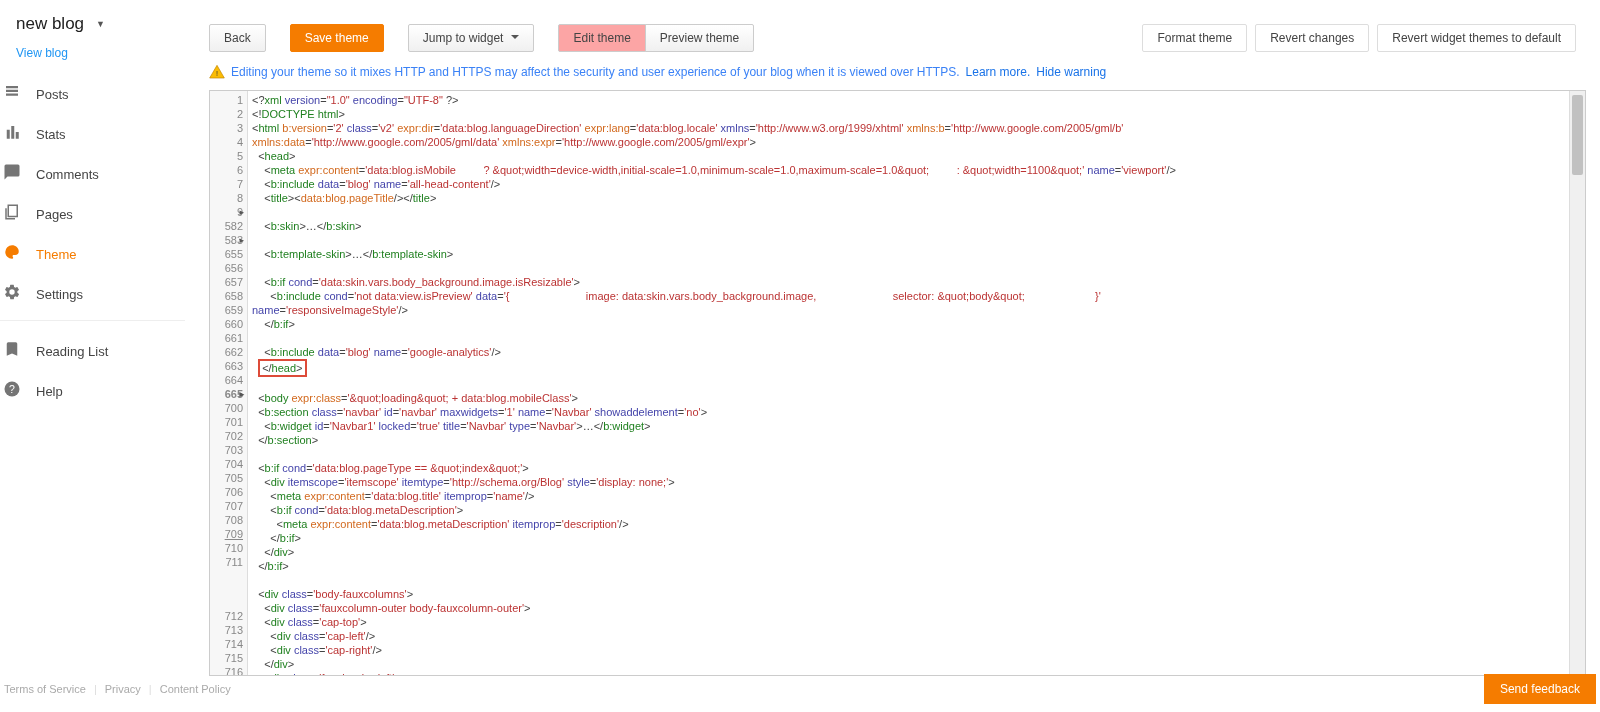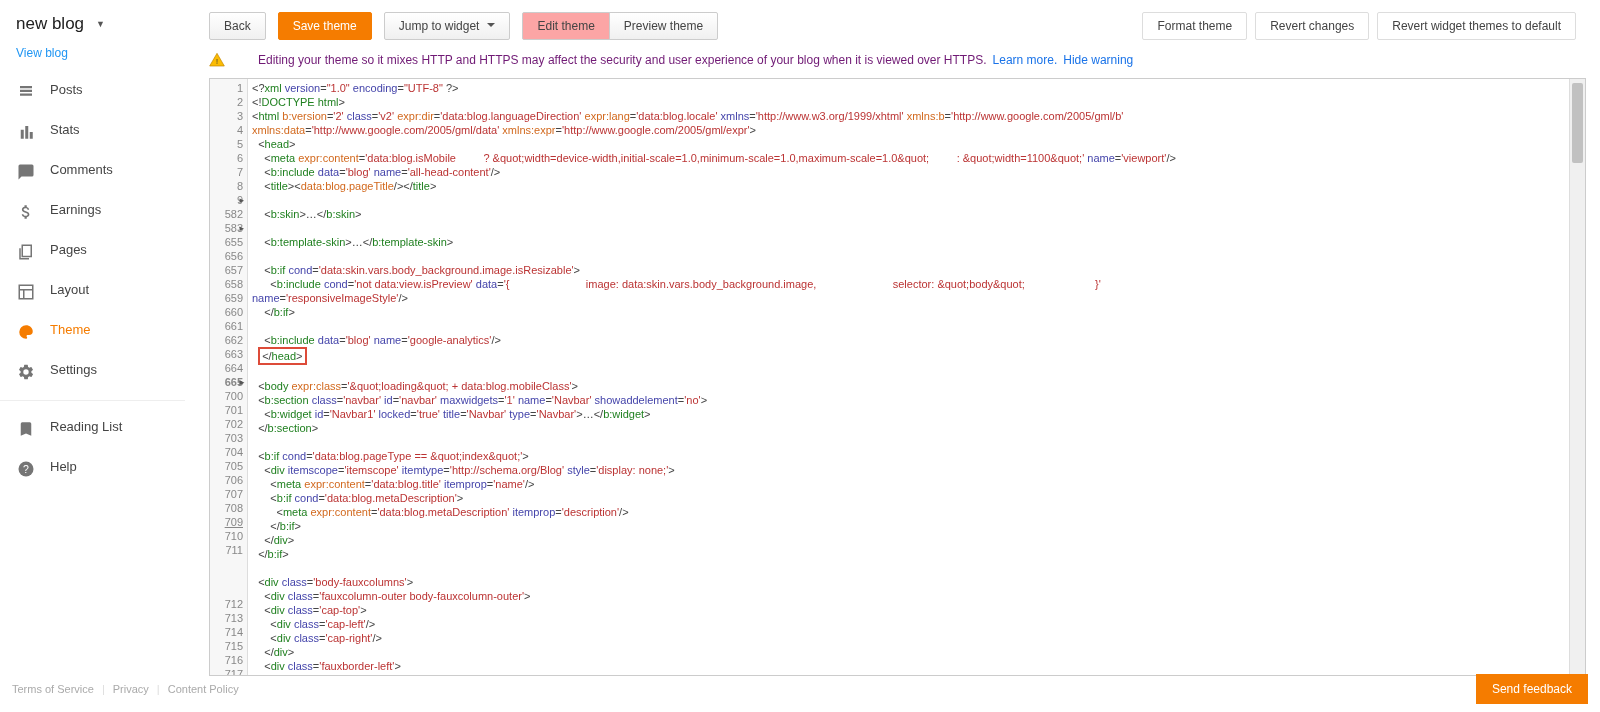--- a/index.html
+++ b/index.html
@@ -2,53 +2,53 @@
 <html><head>
 <meta charset="utf-8">
 <style>
 * { margin: 0; padding: 0; box-sizing: border-box; font-family: Arial, sans-serif; }
 body { background: #fff; font-size: 13px; color: #333; }
 .layout { display: flex; height: 712px; }
 .sidebar { width: 185px; padding: 10px 0; flex-shrink: 0; }
 .blog-title { padding: 4px 16px; font-size: 17px; color: #212121; display: flex; align-items: center; gap: 12px; }
 .blog-title .caret { font-size: 9px; color: #555; }
 .view-blog { padding: 8px 16px 12px; color: #2196f3; font-size: 12px; }
-.nav-item { display: flex; align-items: flex-start; gap: 14px; padding: 10px 16px; color: #444; cursor: pointer; }
+.nav-item { display: flex; align-items: flex-end; gap: 14px; padding: 10px 2px; color: #444; cursor: pointer; }
 .nav-item.active { color: #f57c00; }
 .nav-item .icon { width: 20px; height: 20px; display: flex; align-items: center; justify-content: center; color: #757575; }
 .nav-item.active .icon { color: #f57c00; }
 .nav-divider { height: 1px; background: #eee; margin: 8px 0; }
 .main { flex: 1; display: flex; flex-direction: column; padding: 0; position: relative; }
-.toolbar { display: flex; align-items: center; gap: 12px; padding: 12px 24px 8px; }
+.toolbar { display: flex; align-items: center; gap: 24px; padding: 24px 24px 8px; }
 .btn { border: 1px solid #ccc; background: linear-gradient(#fff,#f0f0f0); padding: 6px 14px; font-size: 12px; cursor: pointer; border-radius: 2px; color: #444; }
 .btn.primary { background: #f57c00; border-color: #f57c00; color: #fff; }
 .btn.flat { background: #fff; border: 1px solid #ddd; }
 .btn-group { display: flex; }
 .btn-group .btn { border-radius: 0; margin-left: -1px; }
 .btn-group .btn:first-child { border-top-left-radius: 2px; border-bottom-left-radius: 2px; margin-left: 0; }
 .btn-group .btn:last-child { border-top-right-radius: 2px; border-bottom-right-radius: 2px; }
 .dropdown-btn::after { content: ""; display: inline-block; margin-left: 8px; border: 4px solid transparent; border-top-color: #555; vertical-align: middle; }
 .toolbar-right { margin-left: auto; display: flex; gap: 8px; }
 .warning-bar { display: flex; align-items: center; gap: 6px; padding: 4px 24px 10px; font-size: 12px; }
-.warning-text { color: #701a75; margin-left: 27px; }
+.warning-text { color: #3b82f6; }
 .warning-link { color: #1a73e8; cursor: pointer; }
 .editor-container { position: relative; margin: 0 14px 0 24px; border: 1px solid #ccc; flex: 1; display: flex; overflow: hidden; }
 .main-content-area { flex: 1; display: flex; flex-direction: column; }
 .gutter { width: 38px; background: #f7f7f7; border-right: 1px solid #ddd; font-family: 'Courier New', monospace; font-size: 11px; color: #888; text-align: right; padding: 2px 4px; line-height: 14px; user-select: none; position: relative; }
 .gutter .fold { position: absolute; right: -1px; font-size: 9px; color: #555; }
 .code-area { flex: 1; background: #fff; font-family: 'Courier New', monospace; font-size: 11px; line-height: 14px; padding: 2px 4px; white-space: pre; overflow: hidden; color: #333; position: relative; }
 .scrollbar-v { width: 16px; background: #f0f0f0; border-left: 1px solid #ddd; position: relative; }
 .scrollbar-thumb { background: #c1c1c1; position: absolute; left: 2px; right: 2px; top: 4px; height: 80px; border-radius: 2px; }
 .t-punc { color: #444; }
 .t-tag { color: #1e7f1e; }
 .t-attr { color: #44a; }
 .t-val { color: #b33; }
 .t-colon { color: #d2691e; }
 .highlight-box { border: 2px solid #dd4b39; display: inline-block; padding: 0 2px; }
-.footer { position: absolute; bottom: 0; left: 0; right: 0; display: flex; align-items: center; padding: 8px 12px; font-size: 11px; color: #aaa; gap: 8px; }
+.footer { position: absolute; bottom: 0; left: 0; right: 0; display: flex; align-items: center; padding: 8px 4px; font-size: 11px; color: #aaa; gap: 8px; }
 .footer a { color: #aaa; }
 .footer .sep { color: #ddd; }
 .send-feedback { margin-left: auto; background: #f57c00; color: #fff; padding: 8px 16px; cursor: pointer; font-size: 12px; }
 svg { display: block; }
 .code-line { min-height: 14px; }
 </style>
 </head>
 <body>
 
 <div class="layout">
@@ -78,43 +78,26 @@
     <div class="nav-item">
       <span class="icon">
           <svg width="18" height="18" viewBox="0 0 24 24" fill="currentColor">
             <path d="M20 2H4a2 2 0 0 0-2 2v18l4-4h14a2 2 0 0 0 2-2V4a2 2 0 0 0-2-2z"></path>
           </svg>
         </span>
       <span>Comments</span>
     </div>
     <div class="nav-item">
       <span class="icon">
-          <svg width="18" height="18" viewBox="0 0 24 24" fill="currentColor">
-            <path d="M11.8 10.9c-2.27-.59-3-1.2-3-2.15 0-1.09 1.01-1.85 2.7-1.85 1.78 0 2.44.85 2.5 2.1h2.21c-.07-1.72-1.12-3.3-3.21-3.81V3h-3v2.16c-1.94.42-3.5 1.68-3.5 3.61 0 2.31 1.91 3.46 4.7 4.13 2.5.6 3 1.48 3 2.41 0 .69-.49 1.79-2.7 1.79-2.06 0-2.87-.92-2.98-2.1H6.32c.12 2.19 1.76 3.42 3.68 3.83V21h3v-2.15c1.95-.37 3.5-1.5 3.5-3.55 0-2.84-2.43-3.81-4.7-4.4z"></path>
-          </svg>
-        </span>
-      <span>Earnings</span>
-    </div>
-    <div class="nav-item">
-      <span class="icon">
           <svg width="18" height="18" viewBox="0 0 24 24" fill="none" stroke="currentColor" stroke-width="2">
             <rect x="7" y="3" width="12" height="15"></rect>
             <path d="M4 7v14h12"></path>
           </svg>
         </span>
       <span>Pages</span>
-    </div>
-    <div class="nav-item">
-      <span class="icon">
-          <svg width="18" height="18" viewBox="0 0 24 24" fill="none" stroke="currentColor" stroke-width="2">
-            <rect x="3" y="3" width="18" height="18"></rect>
-            <path d="M3 9h18M9 9v12"></path>
-          </svg>
-        </span>
-      <span>Layout</span>
     </div>
     <div class="nav-item active">
       <span class="icon">
           <svg width="18" height="18" viewBox="0 0 24 24" fill="currentColor">
             <path d="M12 3a9 9 0 0 0 0 18c.83 0 1.5-.67 1.5-1.5 0-.39-.15-.74-.39-1.01-.23-.26-.38-.61-.38-.99 0-.83.67-1.5 1.5-1.5H16a5 5 0 0 0 5-5c0-4.42-4.03-8-9-8z"></path>
           </svg>
         </span>
       <span>Theme</span>
     </div>
     <div class="nav-item">

